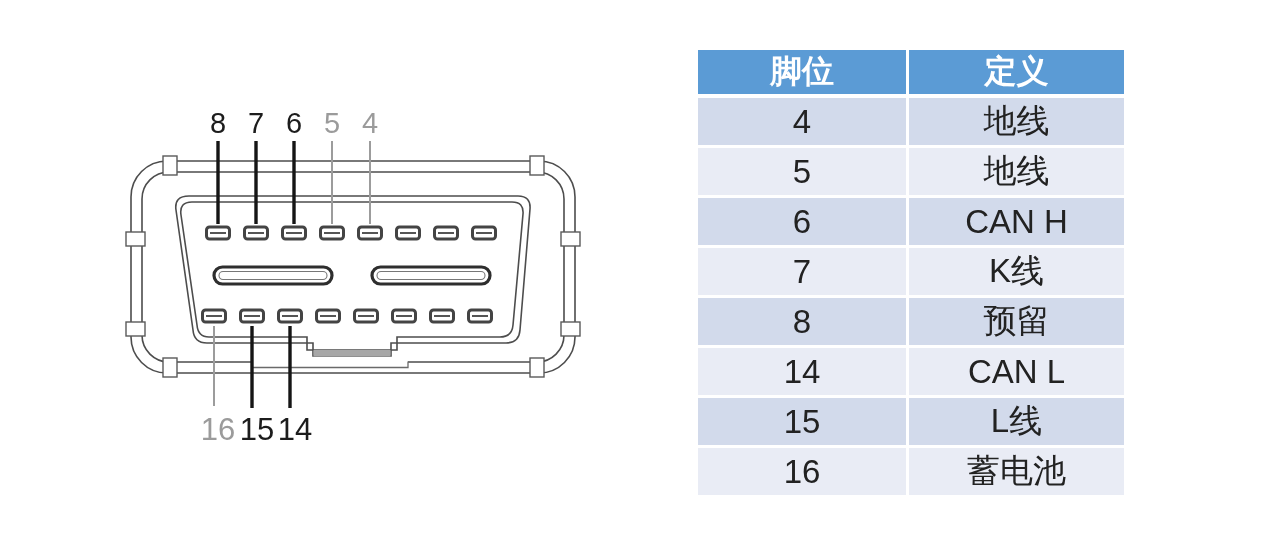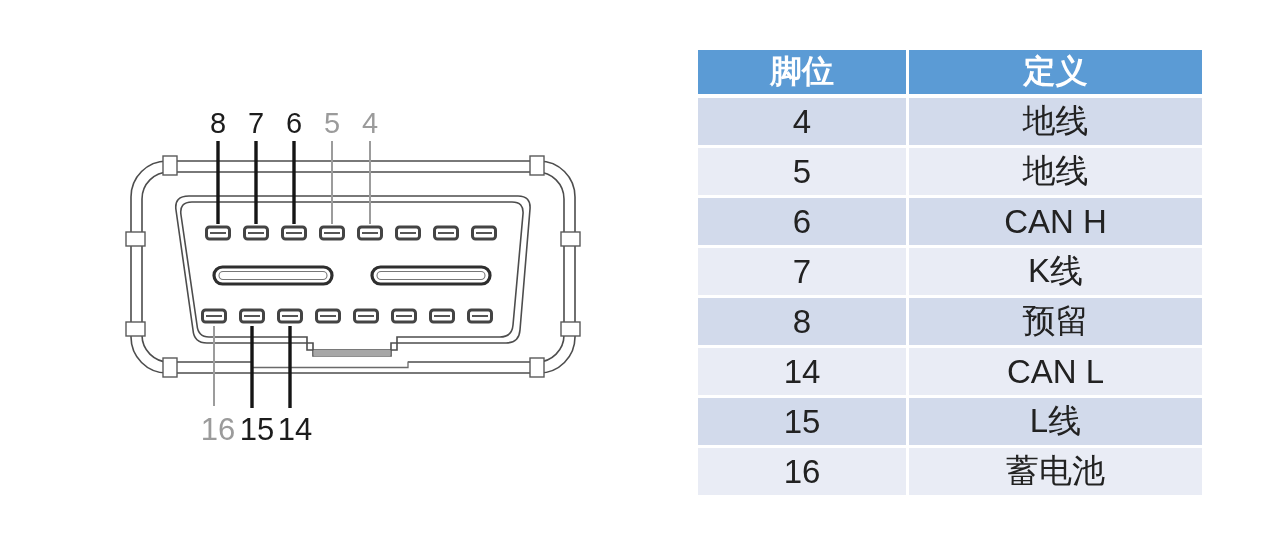--- a/index.html
+++ b/index.html
@@ -29,21 +29,21 @@
 
   .leader-black { stroke: #151515; stroke-width: 3.4; }
   .leader-gray  { stroke: #9c9c9c; stroke-width: 2; }
 
   .lbl        { font-family: "Liberation Sans", "DejaVu Sans", sans-serif;
                 font-size: 29px; fill: #1c1c1c; text-anchor: middle; }
   .lbl-bottom { font-size: 31px; }
   .lbl-gray   { fill: #9b9b9b; }
 
   
-  .table-wrap { position: absolute; left: 698px; top: 50px; width: 504px; }
+  .table-wrap { position: absolute; left: 698px; top: 50px; width: 426px; }
   table { border-collapse: separate; border-spacing: 0; width: 100%; table-layout: fixed; }
   th, td { text-align: center; vertical-align: middle; padding: 0; }
   th {
     background: var(--header-bg, #5B9BD5);
     color: var(--header-text, #ffffff);
     font-weight: bold;
     font-size: 32px;
     height: 44px;
     border-bottom: 4px solid #ffffff;
   }

